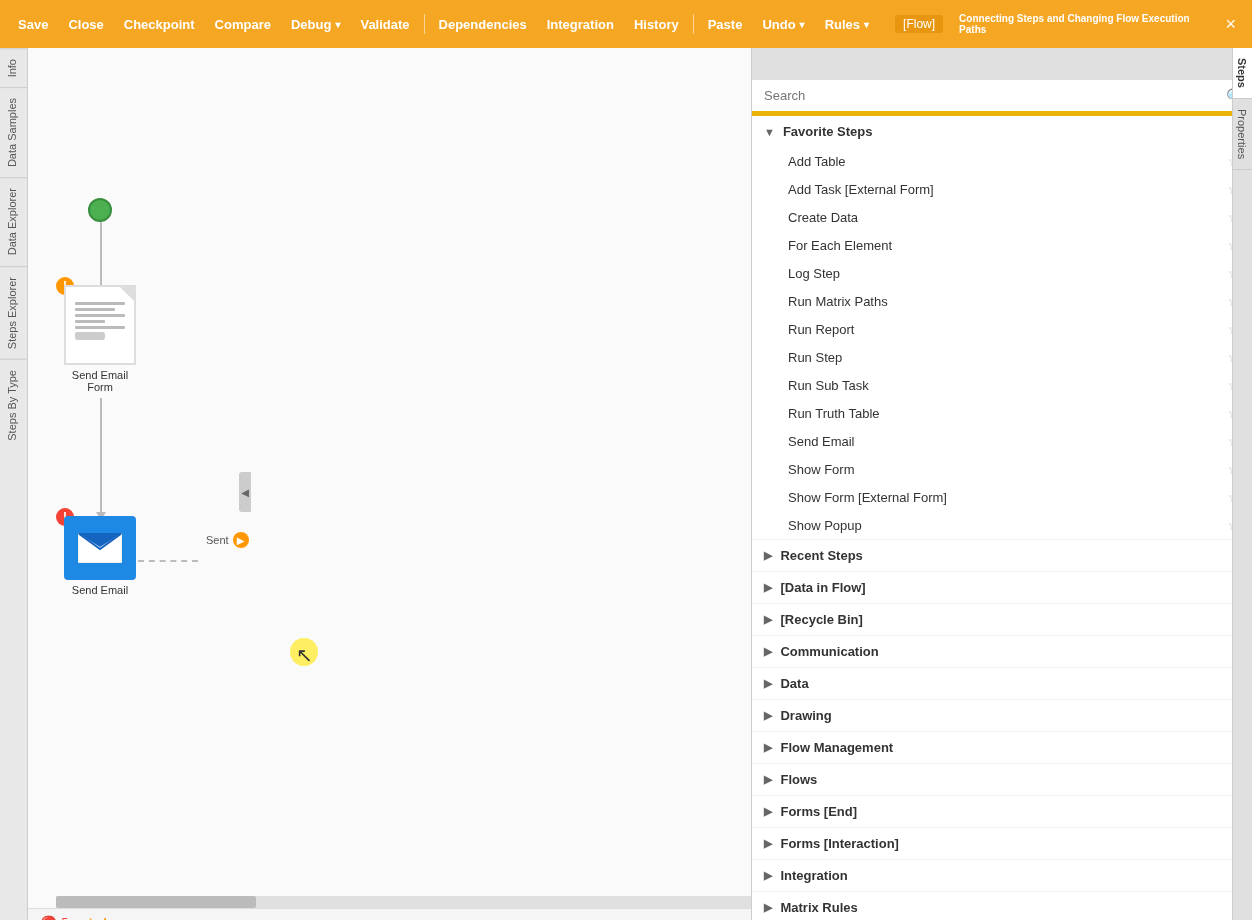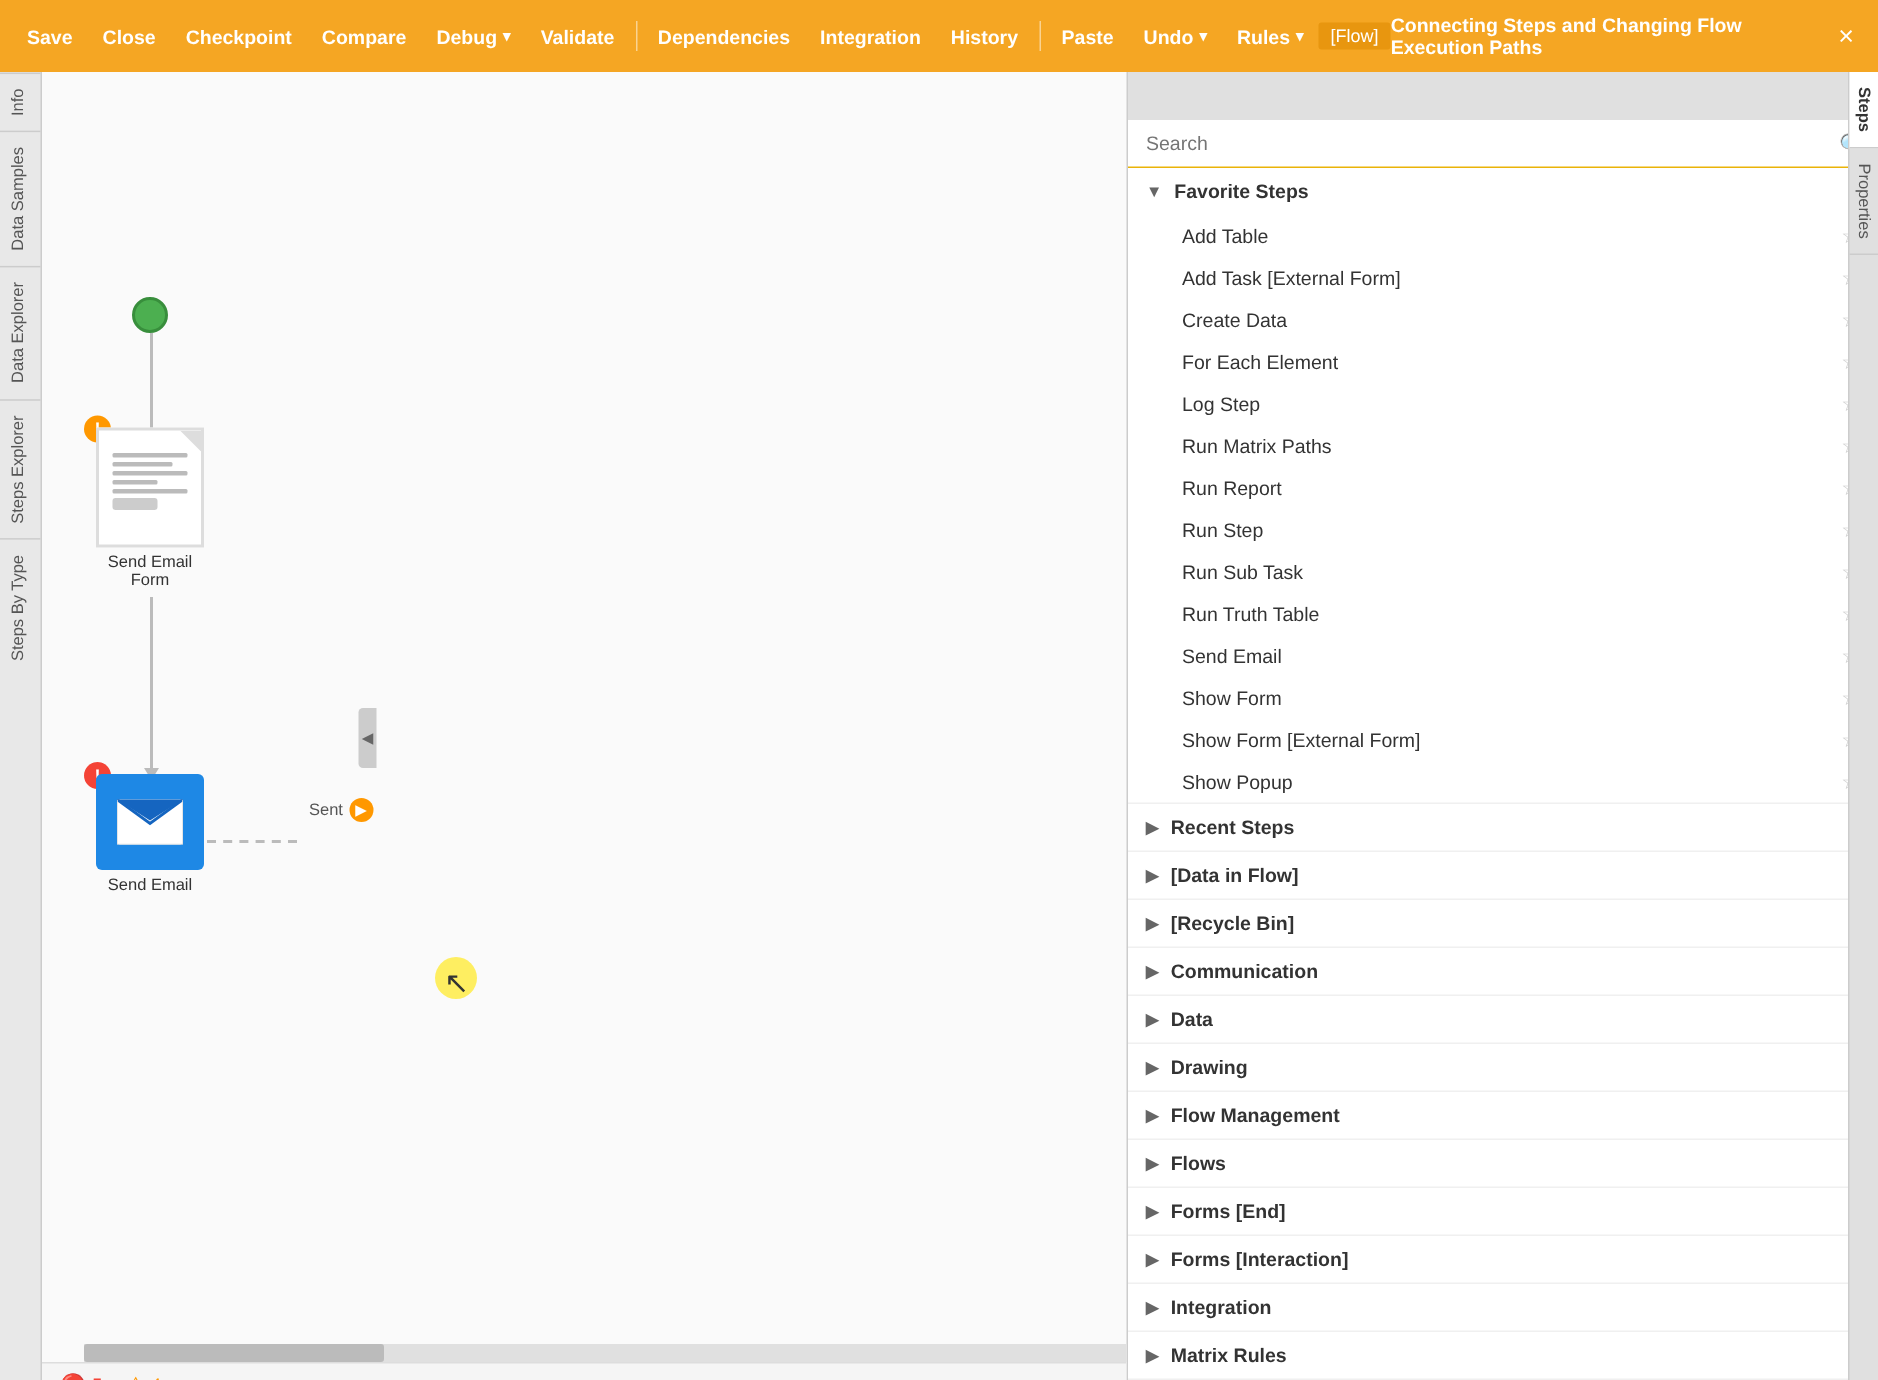--- a/index.html
+++ b/index.html
@@ -42,25 +42,25 @@
       cursor: pointer;
       gap: 4px;
     }
     .toolbar-dropdown .arrow { font-size: 10px; }
     .toolbar-tag {
       background: #e8960f;
       color: white;
       font-size: 12px;
       padding: 2px 8px;
       border-radius: 2px;
-      margin: 0 0;
+      margin: 0 16px;
     }
     .toolbar-title {
       color: white;
-      font-size: 13px;
+      font-size: 10px;
       font-weight: bold;
       flex: 1;
     }
     .toolbar-close-btn {
       color: white;
       font-size: 18px;
       cursor: pointer;
       padding: 0 8px;
     }
 
@@ -302,21 +302,21 @@
       border-bottom: 1px solid #ccc;
       text-align: center;
       white-space: nowrap;
     }
     .right-edge-tab.active { background: white; color: #333; font-weight: bold; }
 
     
     #search-box {
       display: flex;
       align-items: center;
-      border-bottom: 1px solid #eab308;
+      border-bottom: 5px solid #eab308;
       padding: 4px 8px;
       background: white;
     }
     #search-input {
       flex: 1;
       border: none;
       outline: none;
       font-size: 13px;
       padding: 4px;
     }

